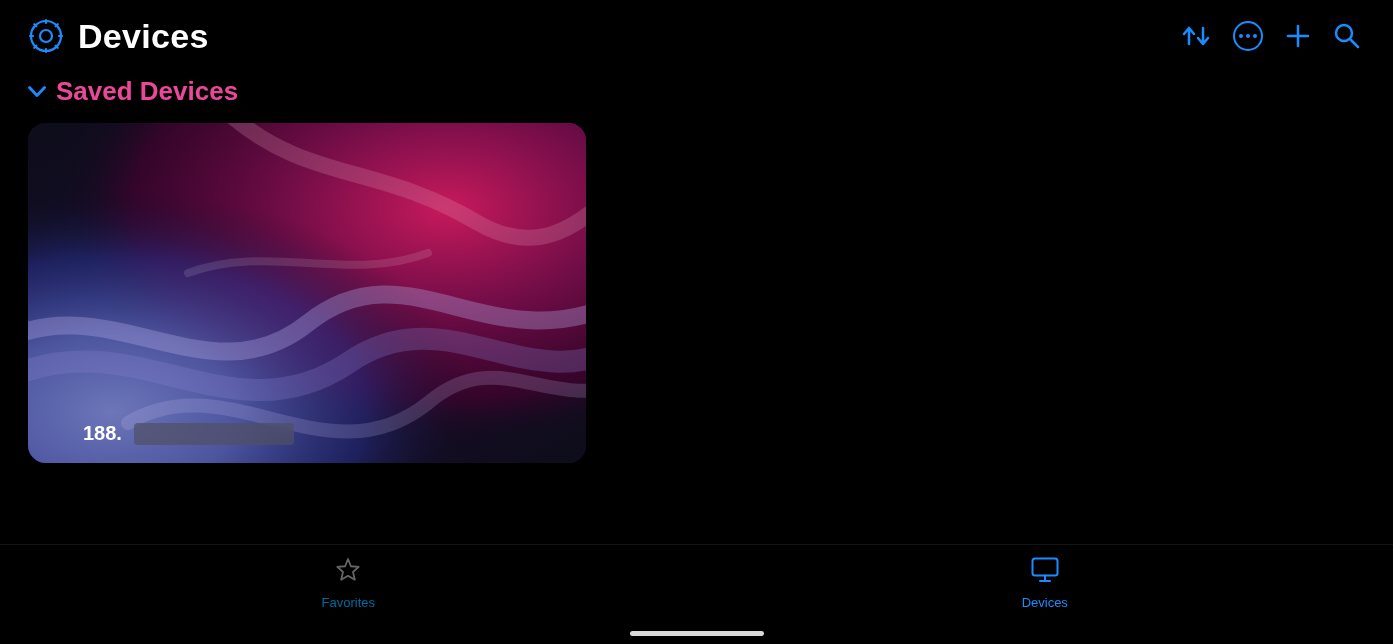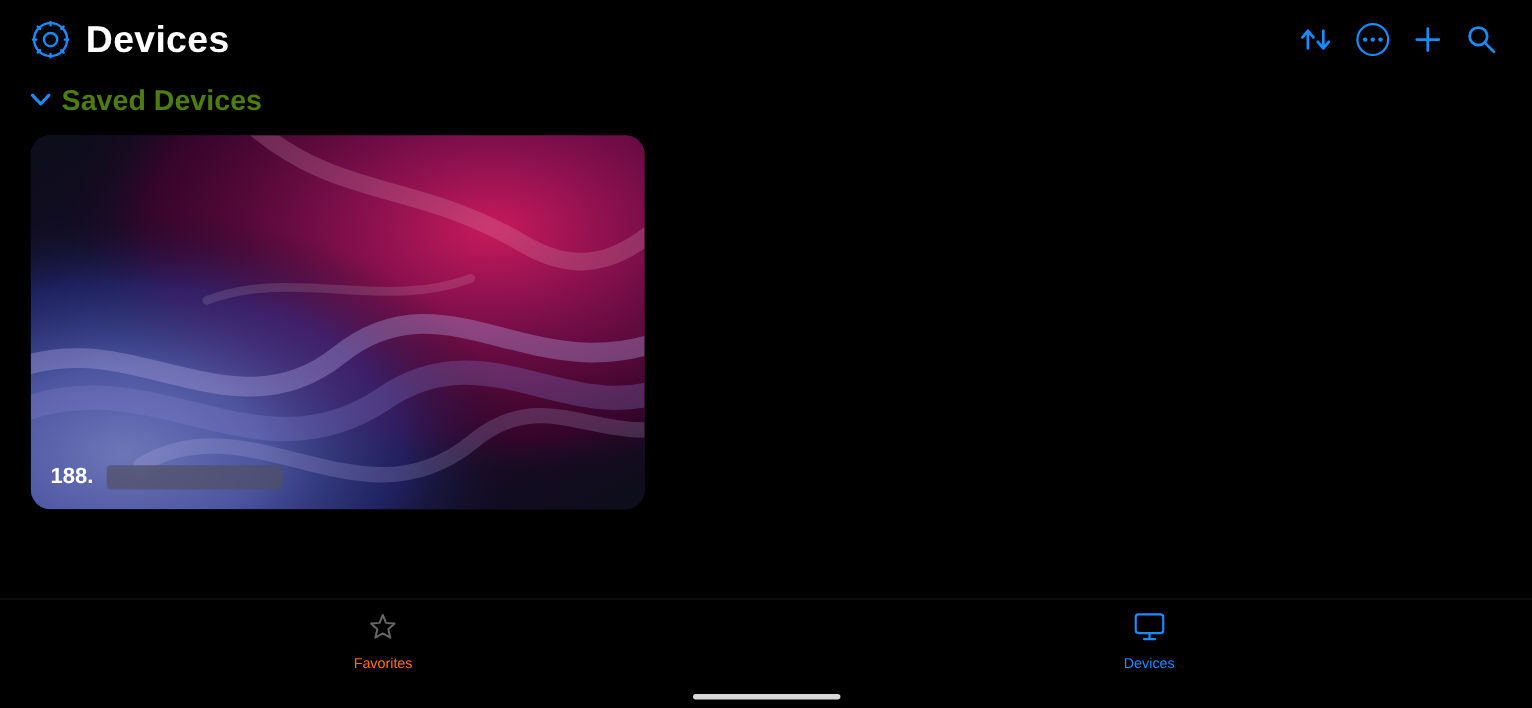--- a/index.html
+++ b/index.html
@@ -67,21 +67,21 @@
 
     .chevron-down {
       color: #1a8cff;
       font-size: 20px;
       font-weight: 600;
     }
 
     .section-title {
       font-size: 26px;
       font-weight: 700;
-      color: #4d7c0f;
+      color: #ec4899;
     }
 
     
     .devices-grid {
       padding: 0 28px;
     }
 
     .device-card {
       width: 558px;
       height: 340px;
@@ -123,20 +123,21 @@
       left: 18px;
       display: flex;
       align-items: center;
       gap: 12px;
     }
 
     .device-name-text {
       font-size: 20px;
       font-weight: 600;
       color: #fff;
+      margin-left: 37px;
     }
 
     .device-name-blur {
       display: inline-block;
       width: 160px;
       height: 22px;
       background: rgba(80, 80, 100, 0.7);
       border-radius: 4px;
       backdrop-filter: blur(4px);
     }
@@ -176,21 +177,21 @@
 
     .tab-item.active .tab-label {
       color: #1a8cff;
     }
 
     .tab-item.active .tab-icon {
       color: #1a8cff;
     }
 
     .tab-item.inactive .tab-label {
-      color: #f97316;
+      color: #0369a1;
     }
 
     .tab-item.inactive .tab-icon {
       color: #666;
     }
 
     
     .home-indicator {
       position: absolute;
       bottom: 8px;

